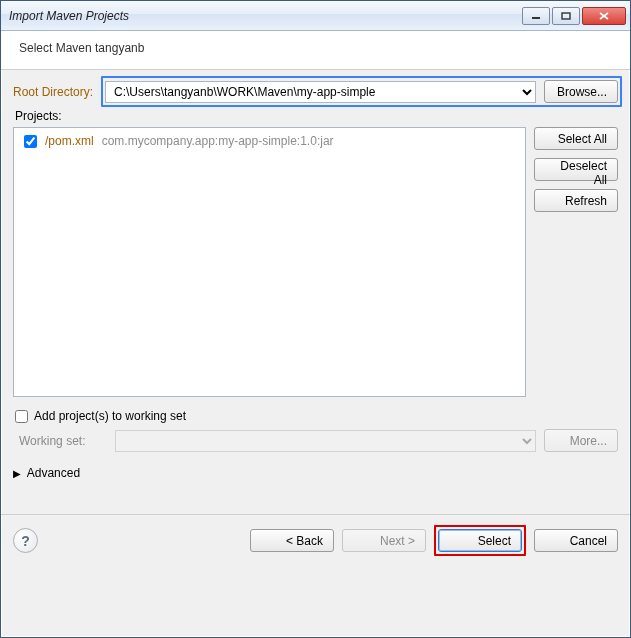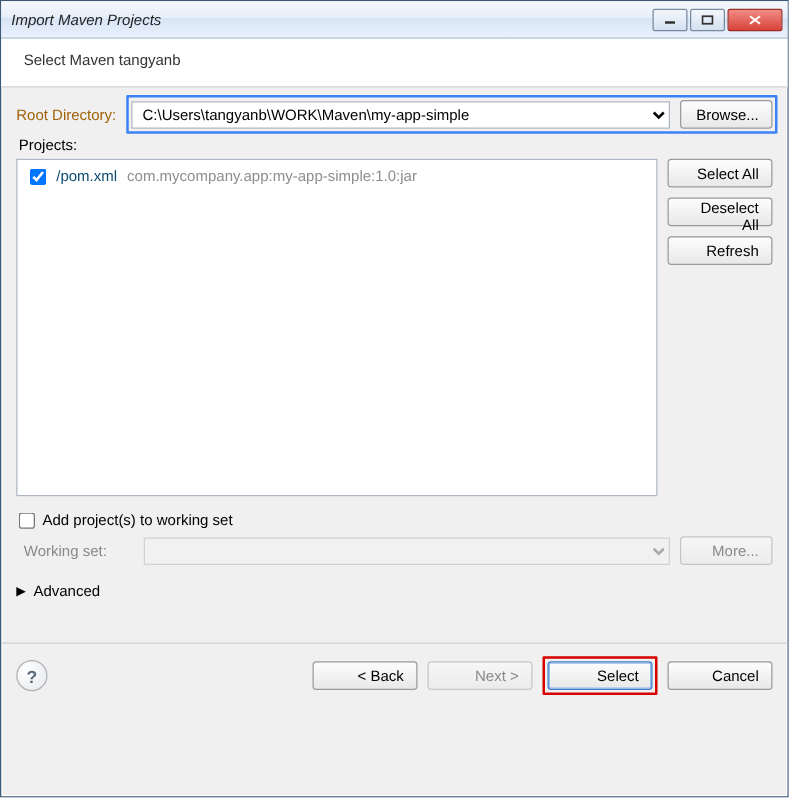--- a/index.html
+++ b/index.html
@@ -59,21 +59,21 @@
   .projects-label { font-size: 12px; margin: 4px 0 4px 2px; color:#000; }
   .projects-area {
     display: flex; gap: 8px;
   }
   .tree {
     flex: 1; height: 270px; background: #fff; border: 1px solid #aeb6c1;
     padding: 6px 8px; font-size: 12px; overflow: auto;
   }
   .tree-item { display: flex; align-items: center; gap: 4px; white-space: nowrap; }
   .tree-item input[type=checkbox] { margin: 0 4px 0 2px; width:13px; height:13px; }
-  .tree-item .path { color: #0c4a6e; }
+  .tree-item .path { color: #a16207; }
   .tree-item .gav { color: #8d8d8d; margin-left: 4px; }
 
   .side-btns { display: flex; flex-direction: column; gap: 8px; }
   .side-btns .btn { width: 84px; }
 
   .ws-row { display:flex; align-items:center; font-size:12px; margin-top: 12px; }
   .ws-row input[type=checkbox] { margin: 0 6px 0 2px; width:13px; height:13px; }
   .ws-select-row { display:flex; align-items:center; gap:8px; margin-top:6px; font-size:12px; }
   .ws-select-row label { width: 88px; color:#8a8a8a; margin-left:6px; }
   select.ws {

